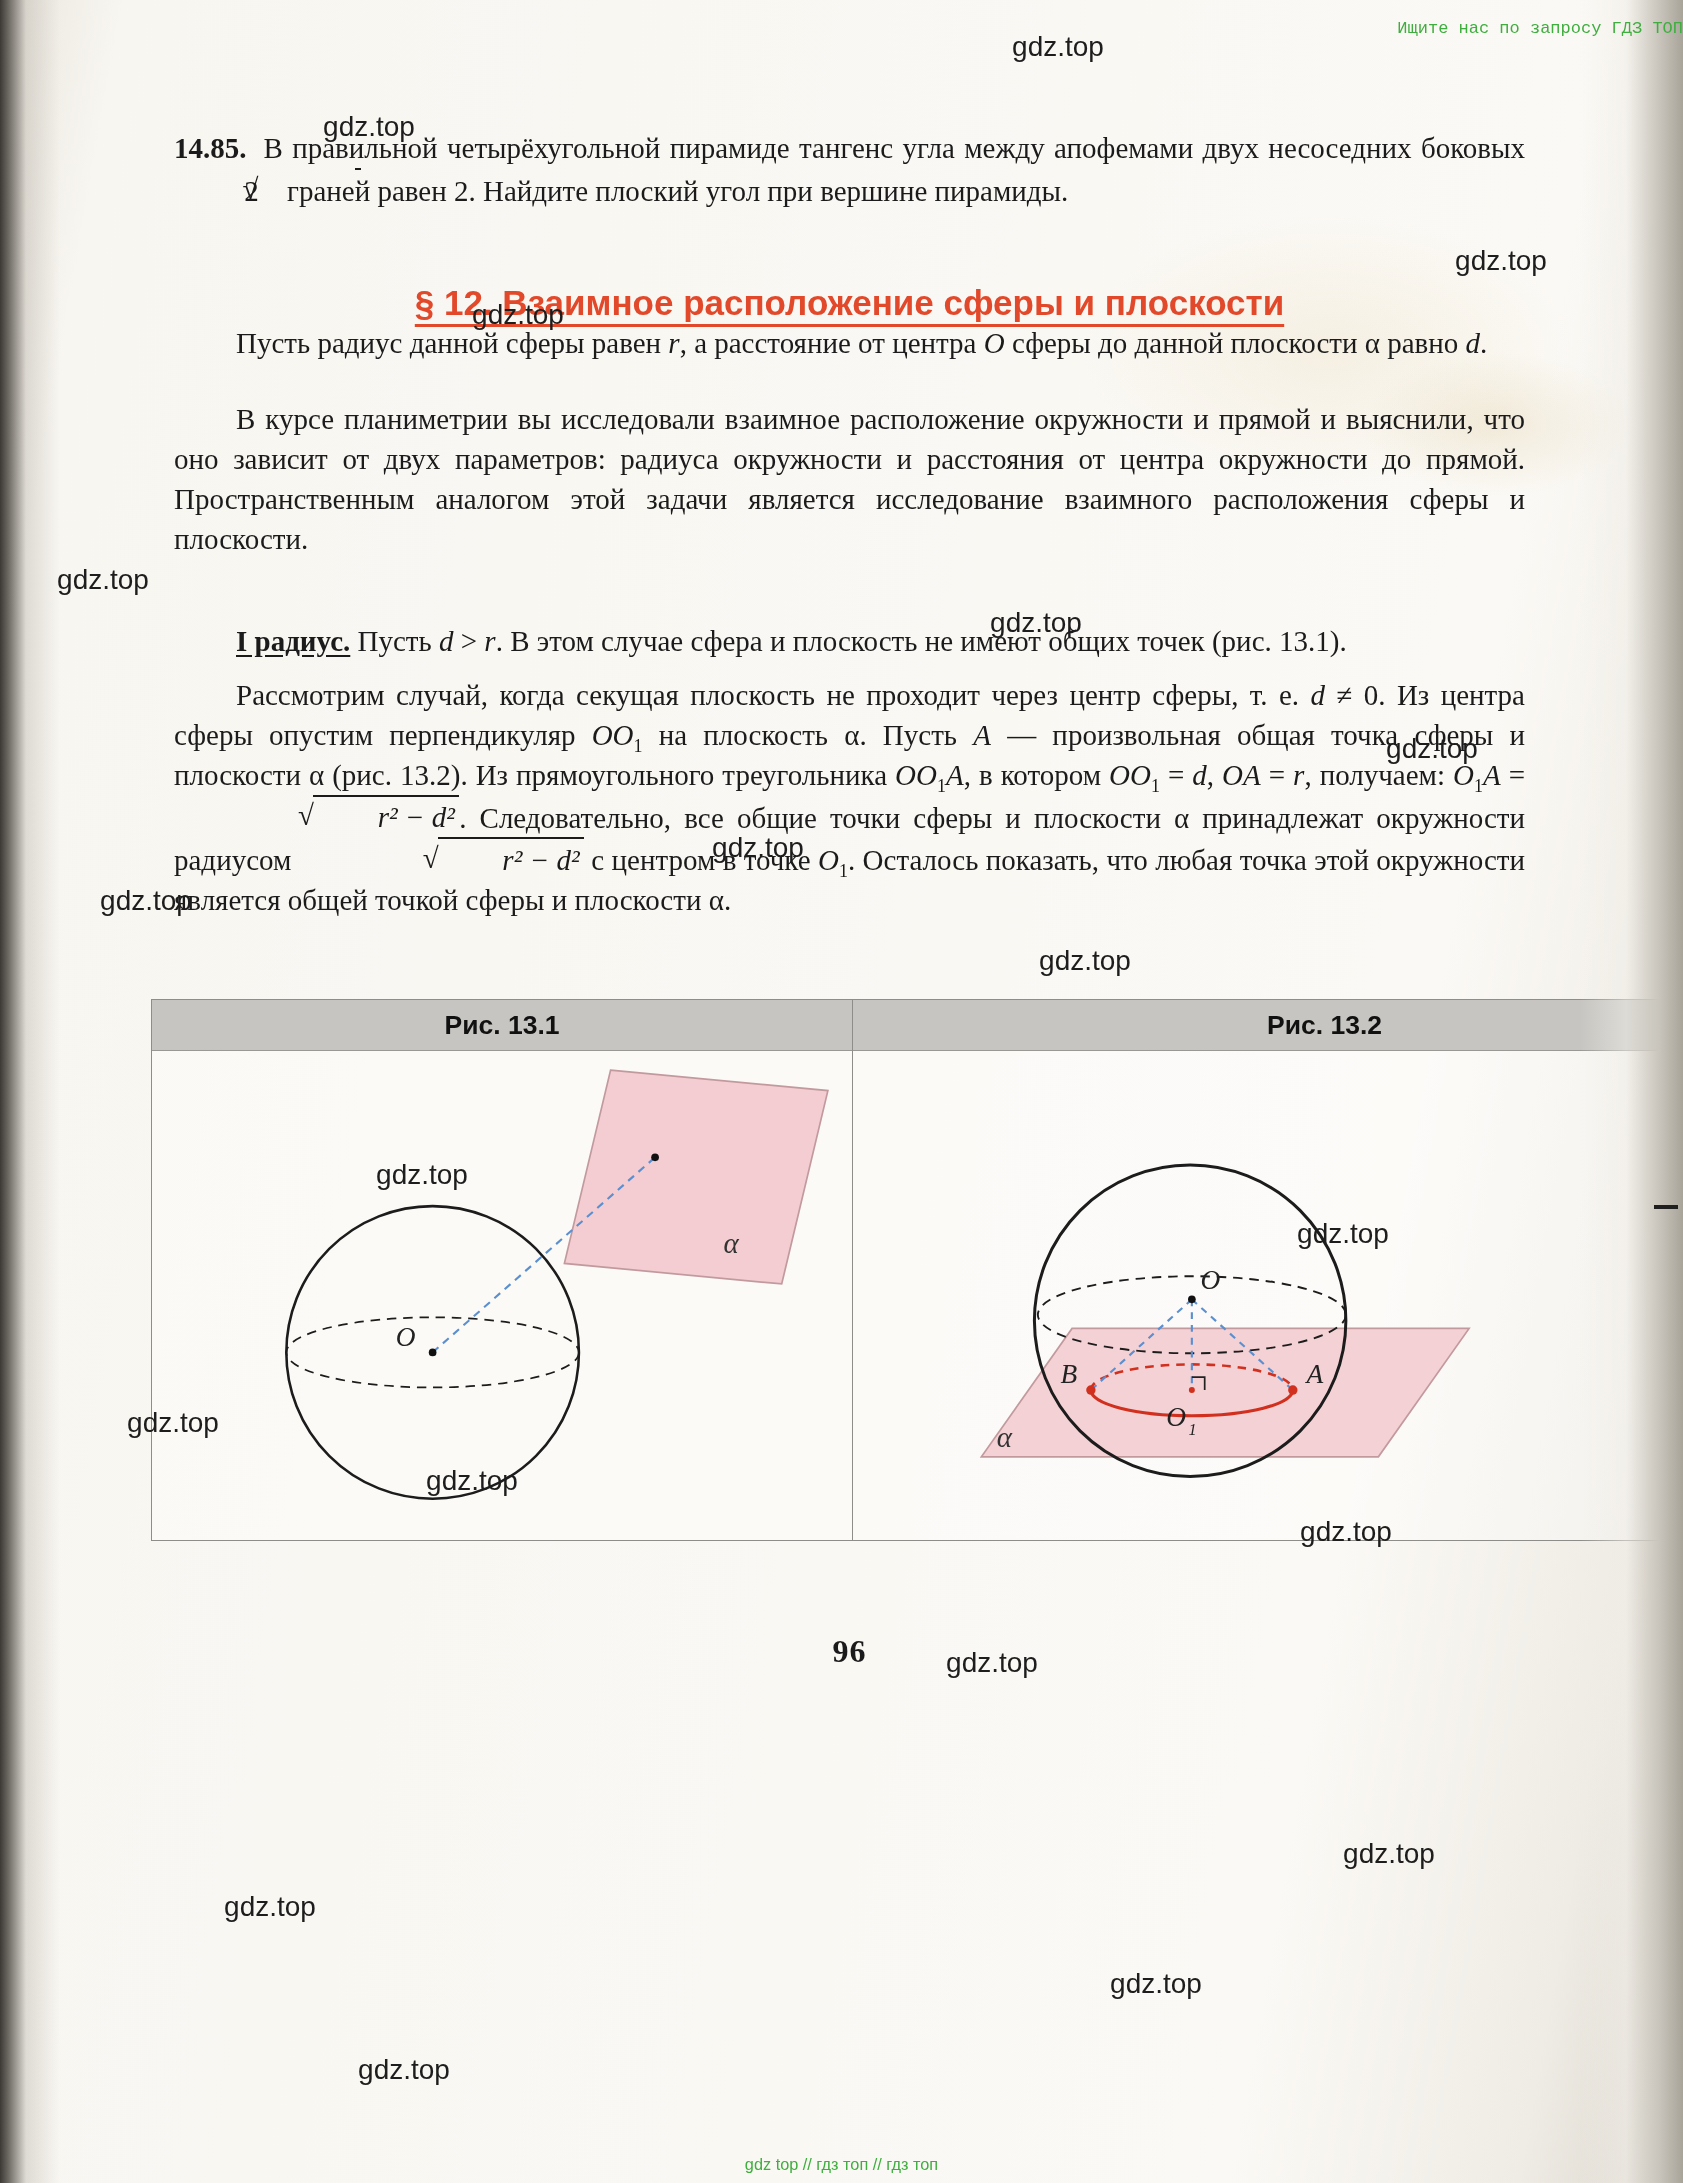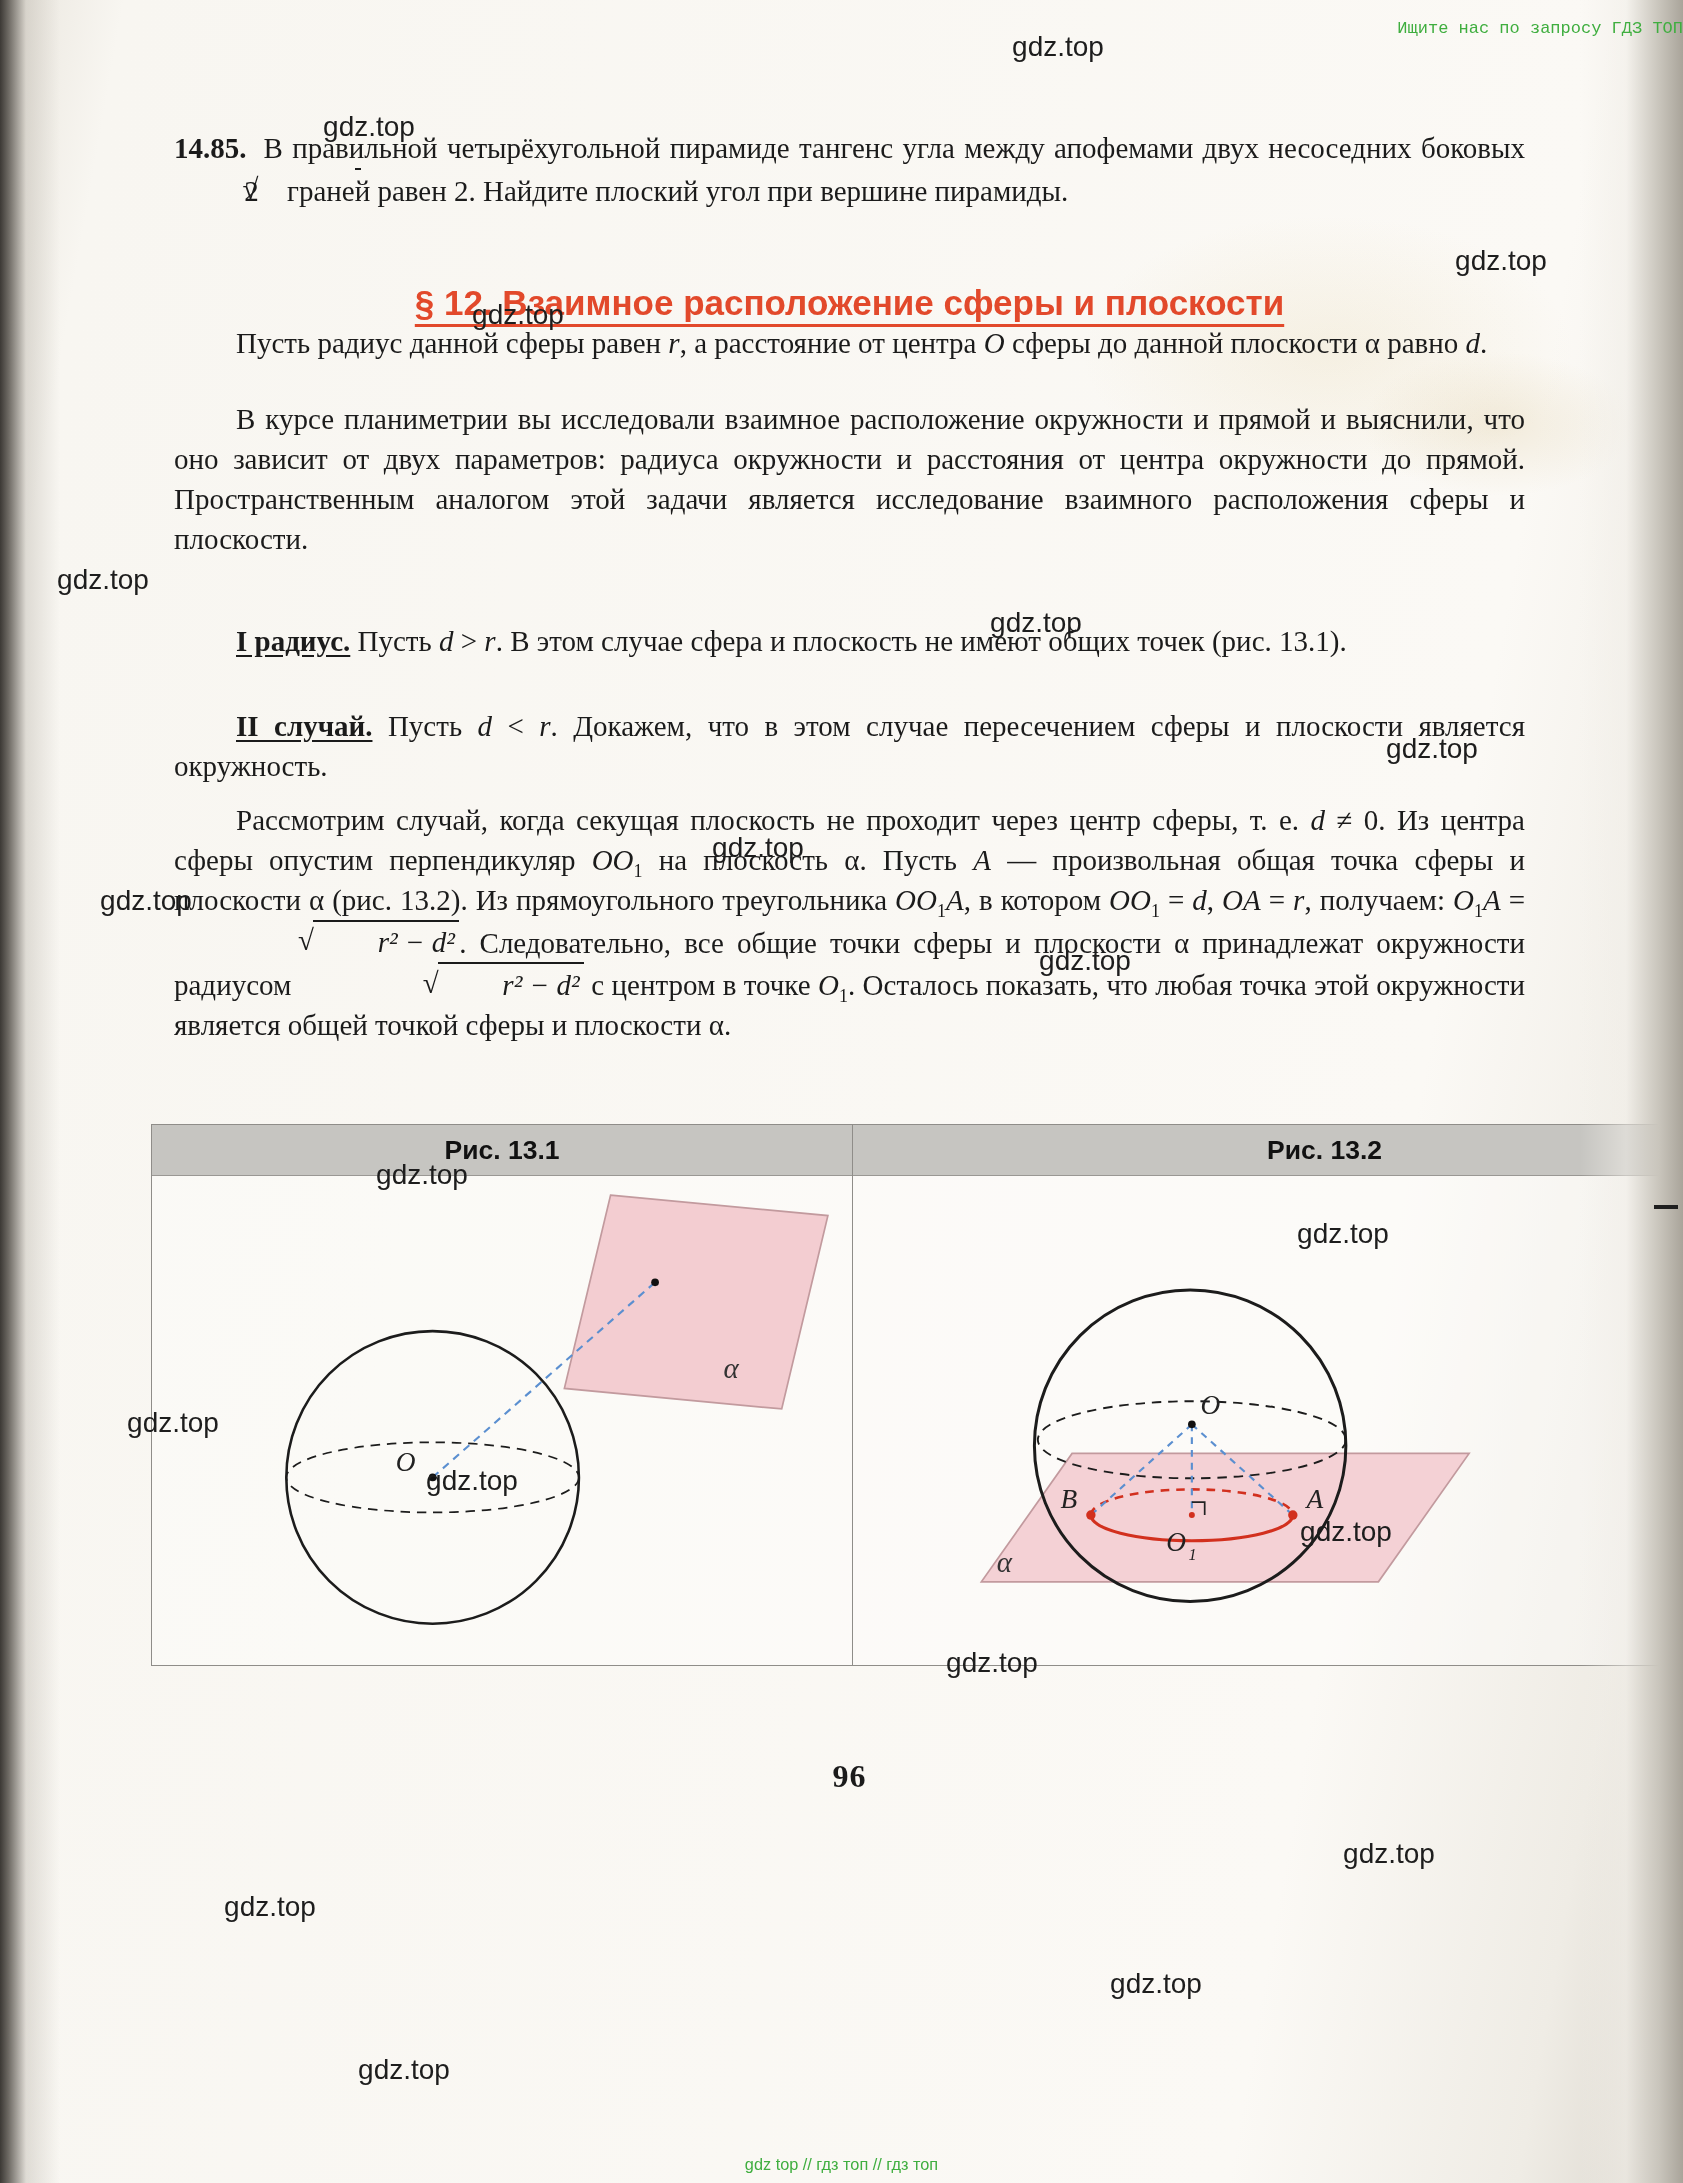--- a/index.html
+++ b/index.html
@@ -100,21 +100,20 @@
 
   <div class="content">
 
     <p class="problem"><b class="pnum">14.85.</b><span><span>В правильной четырёхугольной пирамиде тангенс угла между апофемами двух несоседних боковых граней равен </span><span>2</span><span class="sqrt"><span class="rsign">√</span><span class="rad">2</span></span><span>. Найдите плоский угол при вершине пирамиды.</span></span></p>
 
     <h2 class="section-title">§ 12. Взаимное расположение сферы и плоскости</h2>
 
     <p class="body ind"><span>Пусть радиус данной сферы равен </span><span class="it">r</span><span>, а расстояние от центра </span><span class="it">O</span><span> сферы до данной плоскости α равно </span><span class="it">d</span><span>.</span></p>
     <p class="body ind mt1"><span>В курсе планиметрии вы исследовали взаимное расположение окружности и прямой и выяснили, что оно зависит от двух параметров: радиуса окружности и расстояния от центра окружности до прямой. Пространственным аналогом этой задачи является исследование взаимного расположения сферы и плоскости.</span></p>
     <p class="body ind mt2"><span class="bd un">I радиус.</span><span> Пусть </span><span class="it">d</span><span> &gt; </span><span class="it">r</span><span>. В этом случае сфера и плоскость не имеют общих точек (рис. 13.1).</span></p>
-    <p class="body ind mt3"><span class="bd un">II случай.</span><span> Пусть </span><span class="it">d</span><span> &lt; </span><span class="it">r</span><span>. Докажем, что в этом случае пересечением сферы и плоскости является окружность.</span></p>
     <p class="body ind mt4"><span>Рассмотрим случай, когда секущая плоскость не проходит через центр сферы, т. е. </span><span class="it">d</span><span> ≠ 0. Из центра сферы опустим перпендикуляр </span><span class="it">OO</span><sub>1</sub><span> на плоскость α. Пусть </span><span class="it">A</span><span> — произвольная общая точка сферы и плоскости α (рис. 13.2). Из прямоугольного треугольника </span><span class="it">OO</span><sub>1</sub><span class="it">A</span><span>, в котором </span><span class="it">OO</span><sub>1</sub><span> = </span><span class="it">d</span><span>, </span><span class="it">OA</span><span> = </span><span class="it">r</span><span>, получаем: </span><span class="it">O</span><sub>1</sub><span class="it">A</span><span> = </span><span class="sqrt it"><span class="rsign">√</span><span class="rad">r² − d²</span></span><span>. Следовательно, все общие точки сферы и плоскости α принадлежат окружности радиусом </span><span class="sqrt it"><span class="rsign">√</span><span class="rad">r² − d²</span></span><span> с центром в точке </span><span class="it">O</span><sub>1</sub><span>. Осталось показать, что любая точка этой окружности является общей точкой сферы и плоскости α.</span></p>
 
     <div class="figure-box">
 
       <div class="fig-col first">
         <div class="fig-head">Рис. 13.1</div>
         <svg width="699" height="489" viewBox="0 0 817 571">
 
           <polygon points="536,22 790,46 736,272 482,248" stroke-width="2" fill="#f3cdd1" stroke="#c29a9e"></polygon>
 

